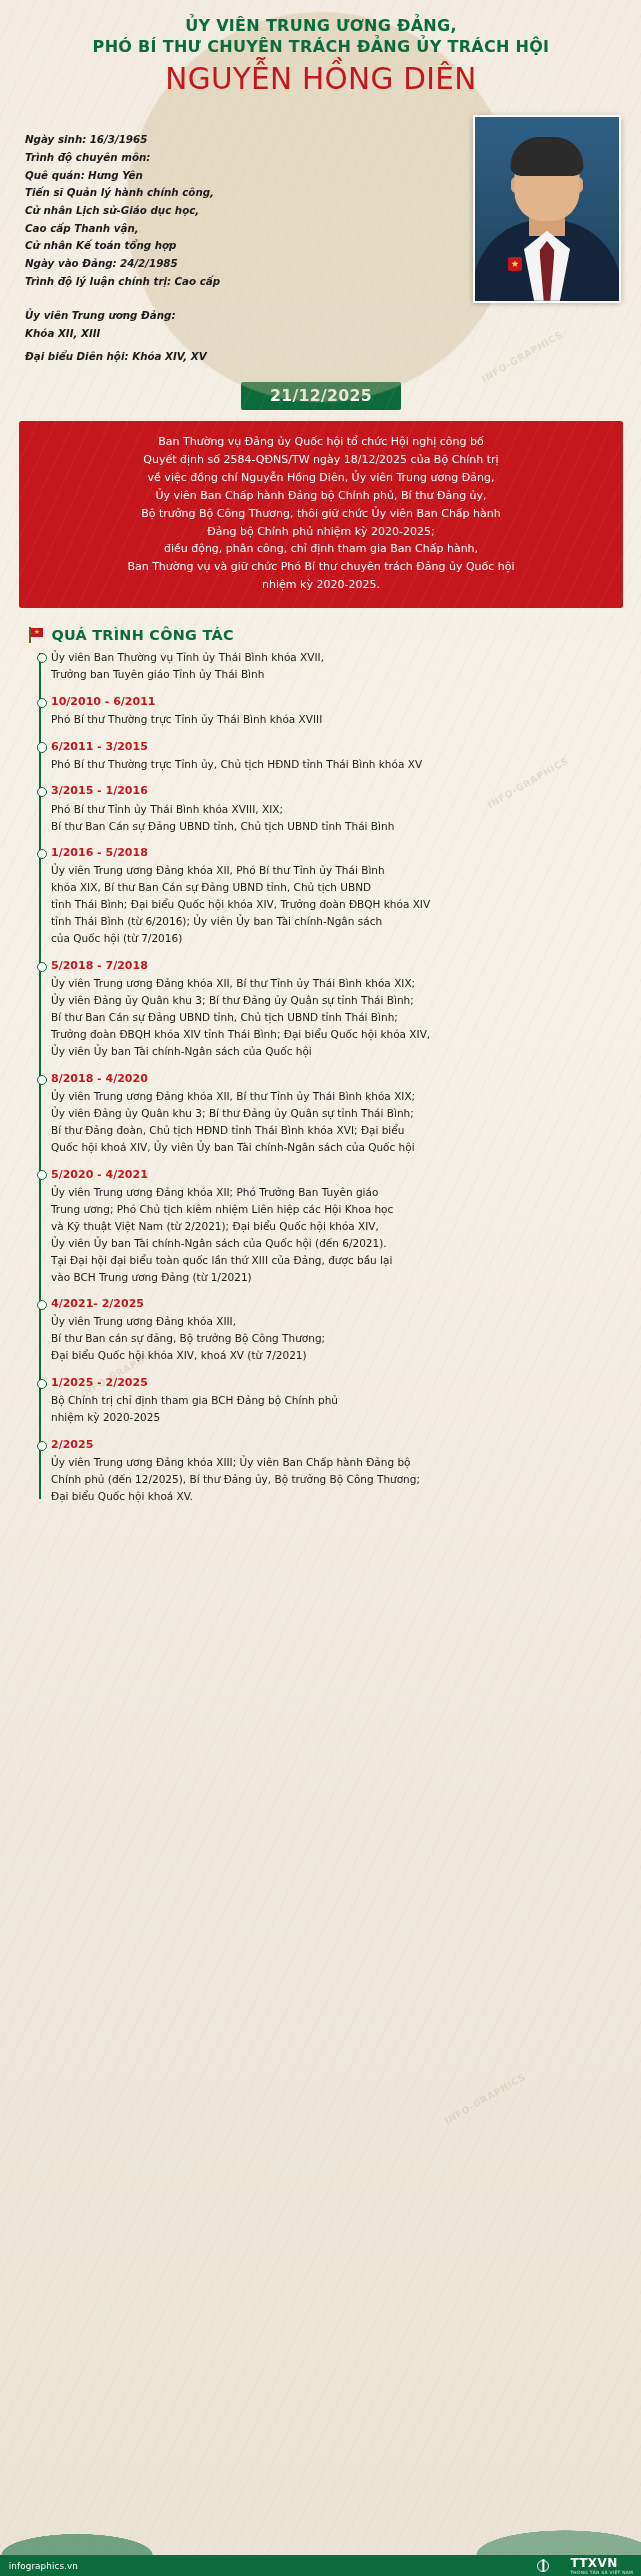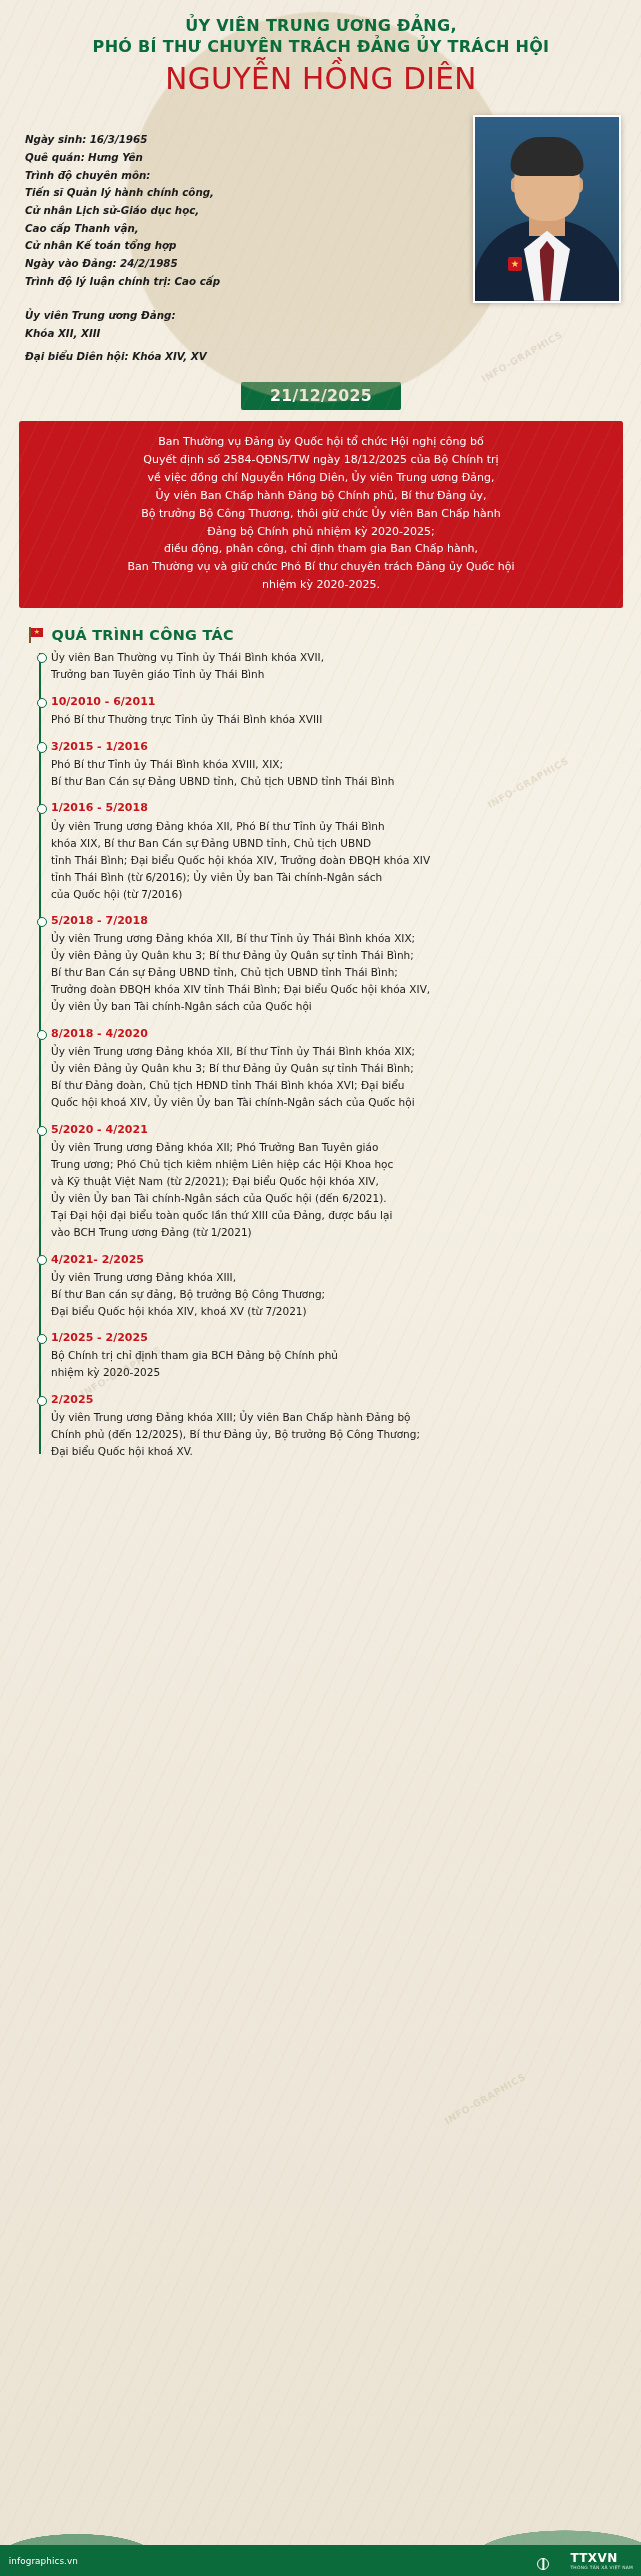--- a/index.html
+++ b/index.html
@@ -220,34 +220,34 @@
     position: absolute;
     left: 0; right: 0; bottom: 21px; height: 157px;
     background:
       radial-gradient(ellipse at 12% 100%, rgba(12,107,59,.55) 0 75px, rgba(0,0,0,0) 76px),
       radial-gradient(ellipse at 88% 100%, rgba(12,107,59,.45) 0 88px, rgba(0,0,0,0) 89px);
     pointer-events: none;
   }
   .footer-bar {
     position: absolute;
     left: 0; right: 0; bottom: 0;
-    height: 31px;
+    height: 21px;
     background: #0c6b3b;
     display: flex;
     align-items: center;
     justify-content: space-between;
     padding: 0 8.8px;
   }
   .footer-left {
     color: #ffffff;
     font-size: 8.8px;
     letter-spacing: 0.1px;
   }
   .footer-right {
-    display: flex; align-items: flex-end; gap: 21px;
+    display: flex; align-items: center; gap: 21px;
   }
   .ttx-globe {
     width: 12px; height: 12px; border-radius: 50%;
     border: 1.3px solid #ffffff;
     position: relative;
   }
   .ttx-globe::after {
     content: ""; position: absolute; left: 50%; top: -1.3px; width: 1.3px; height: 12px;
     background: #ffffff; transform: translateX(-50%);
   }
@@ -268,23 +268,23 @@
   <div class="header">
     <div class="line1">ỦY VIÊN TRUNG ƯƠNG ĐẢNG,</div>
     <div class="line2">PHÓ BÍ THƯ CHUYÊN TRÁCH ĐẢNG ỦY TRÁCH HỘI</div>
     <div class="name">NGUYỄN HỒNG DIÊN</div>
   </div>
 
   <div class="bio-wrap">
     <div class="bio-text">
       <span class="ln"><span class="lbl">Ngày sinh:</span>
         <span class="v">16/3/1965</span></span>
+      <span class="ln"><span class="lbl">Trình độ chuyên môn:</span></span>
       <span class="ln"><span class="lbl">Quê quán:</span>
         <span class="v">Hưng Yên</span></span>
-      <span class="ln"><span class="lbl">Trình độ chuyên môn:</span></span>
       <span class="ln v">Tiến sĩ Quản lý hành chính công,</span>
       <span class="ln v">Cử nhân Lịch sử-Giáo dục học,</span>
       <span class="ln v">Cao cấp Thanh vận,</span>
       <span class="ln v">Cử nhân Kế toán tổng hợp</span>
       <span class="ln"><span class="lbl">Ngày vào Đảng:</span>
         <span class="v">24/2/1985</span></span>
       <span class="ln"><span class="lbl">Trình độ lý luận chính trị:</span>
         <span class="v">Cao cấp</span></span>
 
       <div class="group2">
@@ -335,20 +335,24 @@
   <div class="timeline">
     <div class="tl-item">
       <div class="tl-desc">Ủy viên Ban Thường vụ Tỉnh ủy Thái Bình khóa XVII,
 Trưởng ban Tuyên giáo Tỉnh ủy Thái Bình</div>
     </div>
     <div class="tl-item">
       <div class="tl-period">10/2010 - 6/2011</div>
       <div class="tl-desc">Phó Bí thư Thường trực Tỉnh ủy Thái Bình khóa XVIII</div>
     </div>
     <div class="tl-item">
+      <div class="tl-period">6/2011 - 3/2015</div>
+      <div class="tl-desc">Phó Bí thư Thường trực Tỉnh ủy, Chủ tịch HĐND tỉnh Thái Bình khóa XV</div>
+    </div>
+    <div class="tl-item">
       <div class="tl-period">3/2015 - 1/2016</div>
       <div class="tl-desc">Phó Bí thư Tỉnh ủy Thái Bình khóa XVIII, XIX;
 Bí thư Ban Cán sự Đảng UBND tỉnh, Chủ tịch UBND tỉnh Thái Bình</div>
     </div>
     <div class="tl-item">
       <div class="tl-period">1/2016 - 5/2018</div>
       <div class="tl-desc">Ủy viên Trung ương Đảng khóa XII, Phó Bí thư Tỉnh ủy Thái Bình
 khóa XIX, Bí thư Ban Cán sự Đảng UBND tỉnh, Chủ tịch UBND
 tỉnh Thái Bình; Đại biểu Quốc hội khóa XIV, Trưởng đoàn ĐBQH khóa XIV
 tỉnh Thái Bình (từ 6/2016); Ủy viên Ủy ban Tài chính-Ngân sách

